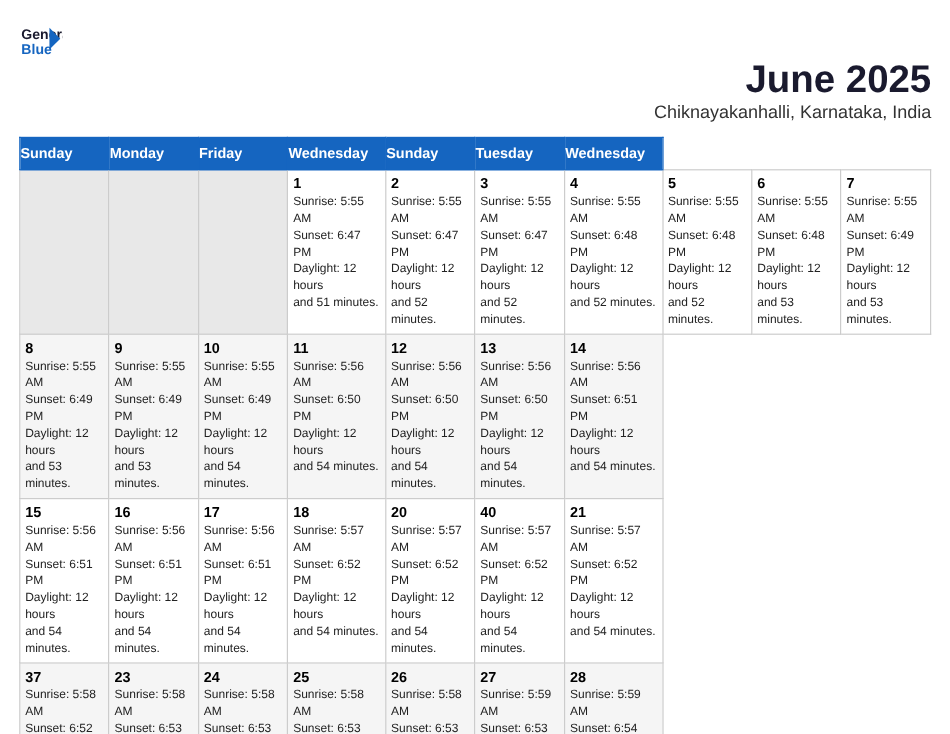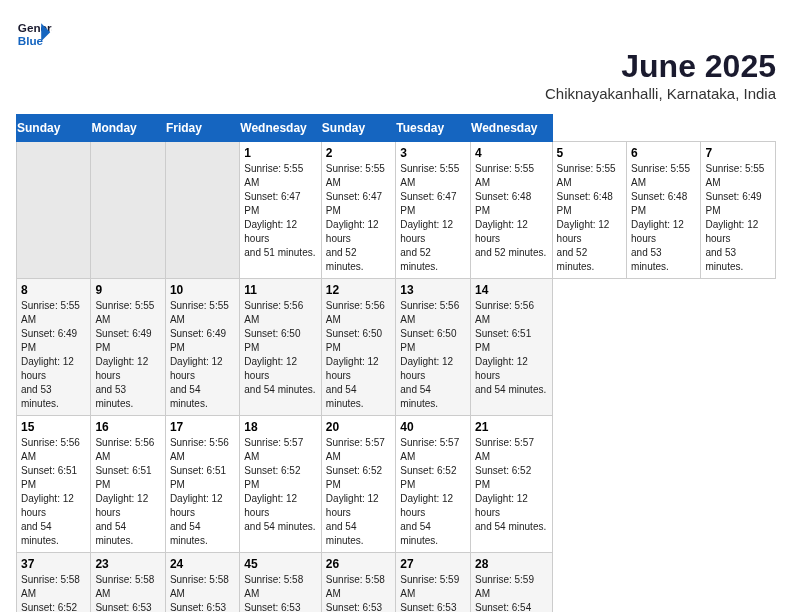--- a/index.html
+++ b/index.html
@@ -208,21 +208,21 @@
         </td>
         <td>
           <span class="day-num">23</span>
           <div class="day-detail">Sunrise: 5:58 AM<br>Sunset: 6:53 PM<br>Daylight: 12 hours<br>and 54 minutes.</div>
         </td>
         <td>
           <span class="day-num">24</span>
           <div class="day-detail">Sunrise: 5:58 AM<br>Sunset: 6:53 PM<br>Daylight: 12 hours<br>and 54 minutes.</div>
         </td>
         <td>
-          <span class="day-num">45</span>
+          <span class="day-num">25</span>
           <div class="day-detail">Sunrise: 5:58 AM<br>Sunset: 6:53 PM<br>Daylight: 12 hours<br>and 54 minutes.</div>
         </td>
         <td>
           <span class="day-num">26</span>
           <div class="day-detail">Sunrise: 5:58 AM<br>Sunset: 6:53 PM<br>Daylight: 12 hours<br>and 54 minutes.</div>
         </td>
         <td>
           <span class="day-num">27</span>
           <div class="day-detail">Sunrise: 5:59 AM<br>Sunset: 6:53 PM<br>Daylight: 12 hours<br>and 54 minutes.</div>
         </td>

